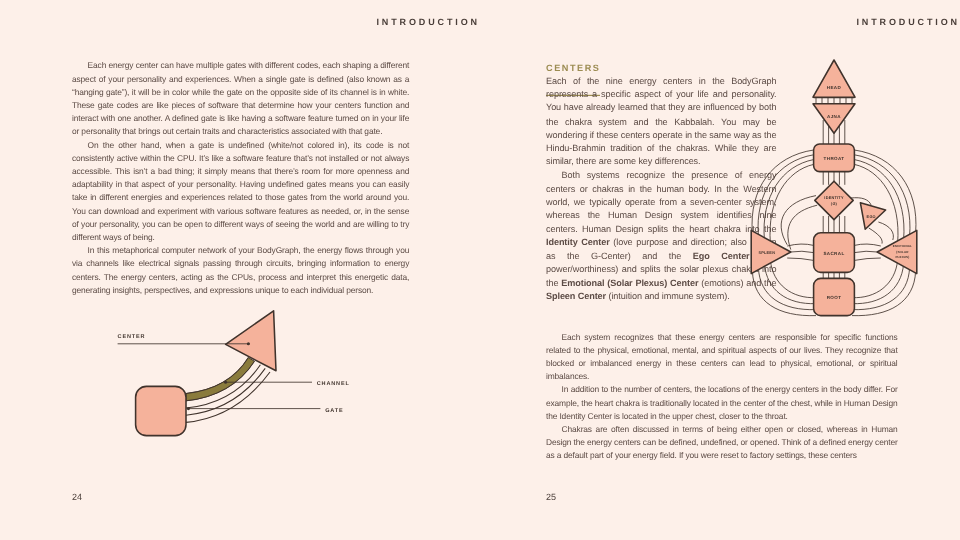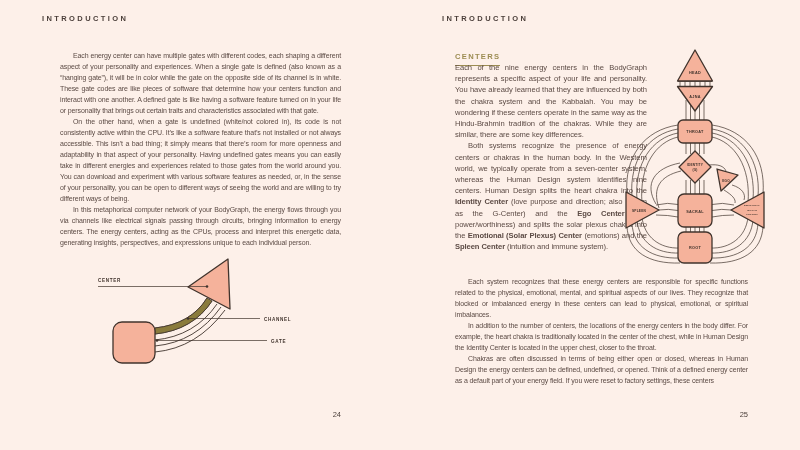--- a/index.html
+++ b/index.html
@@ -6,34 +6,34 @@
     --c-bg:#fdf0e9; --c-text:#5c4b45; --c-ink:#40332c;
     --c-accent:#9c8c52; --c-shape:#f5b29b; --c-olive:#8a7b3c;
   }
   *{margin:0;padding:0;box-sizing:border-box;}
   html,body{width:800px;height:450px;overflow:hidden;}
   body{background:var(--c-bg);font-family:"Liberation Sans",sans-serif;color:var(--c-text);}
   .spread{position:relative;width:800px;height:450px;}
   .page{position:absolute;top:0;width:400px;height:450px;}
   .page.left{left:0;}
   .page.right{left:400px;}
-  .running-head{position:absolute;top:14px;left:0;width:100%;text-align:left;
-    font-size:7.5px;font-weight:bold;letter-spacing:2.4px;color:#4a3e39;margin-left:42px;}
+  .running-head{position:absolute;top:14px;left:0;width:100%;text-align:right;
+    font-size:7.5px;font-weight:bold;letter-spacing:2.4px;color:#4a3e39;}
   .body-col{position:absolute;font-size:7px;line-height:11px;letter-spacing:-0.12px;
     text-align:justify;color:var(--c-text);}
   .left-col{left:60px;top:50px;width:281px;}
   .narrow-col{left:55px;top:62px;width:192px;font-size:7.6px;line-height:11.2px;letter-spacing:-0.08px;}
   .full-col{left:55px;top:276px;width:293px;}
   .para{text-align:justify;}
   .para.indent{text-indent:13px;}
   .b{font-weight:bold;margin-top:22px;}
   .section-heading{position:absolute;left:55px;top:52px;font-size:7.6px;font-weight:bold;
     letter-spacing:1.3px;color:var(--c-accent);border-bottom:1px solid var(--c-accent);
-    padding-bottom:4px;}
-  .page-num{position:absolute;top:410px;text-align:right;font-size:7.5px;color:#4a3e39;}
+    padding-bottom:18px;}
+  .page-num{position:absolute;top:410px;text-align:left;font-size:7.5px;color:#4a3e39;}
   .page.left .page-num{left:60px;width:281px;}
   .page.right .page-num{left:55px;width:293px;}
   svg{position:absolute;}
   svg text{font-family:"Liberation Sans",sans-serif;fill:var(--c-ink);font-weight:bold;}
   .shape{fill:var(--c-shape);stroke:var(--c-ink);stroke-width:1.3;stroke-linejoin:round;}
   .arc{fill:none;stroke:var(--c-ink);stroke-width:0.7;}
   .arcL{fill:none;stroke:var(--c-ink);stroke-width:0.9;}
   .lead{stroke:var(--c-ink);stroke-width:0.7;}
   .dot{fill:var(--c-ink);}
   .bg-label{font-size:3.8px;letter-spacing:0.3px;text-anchor:middle;}

